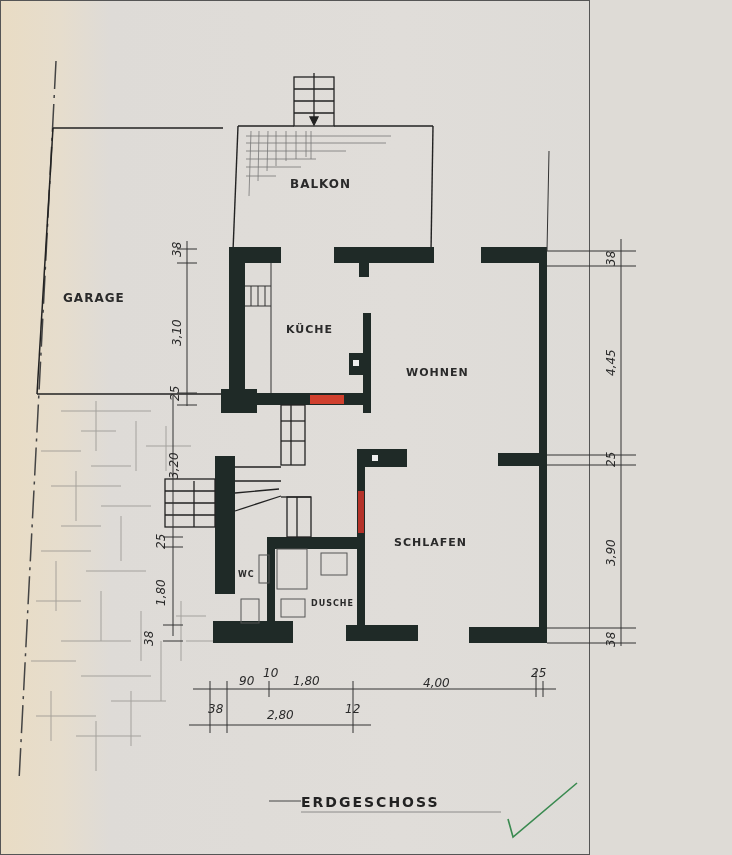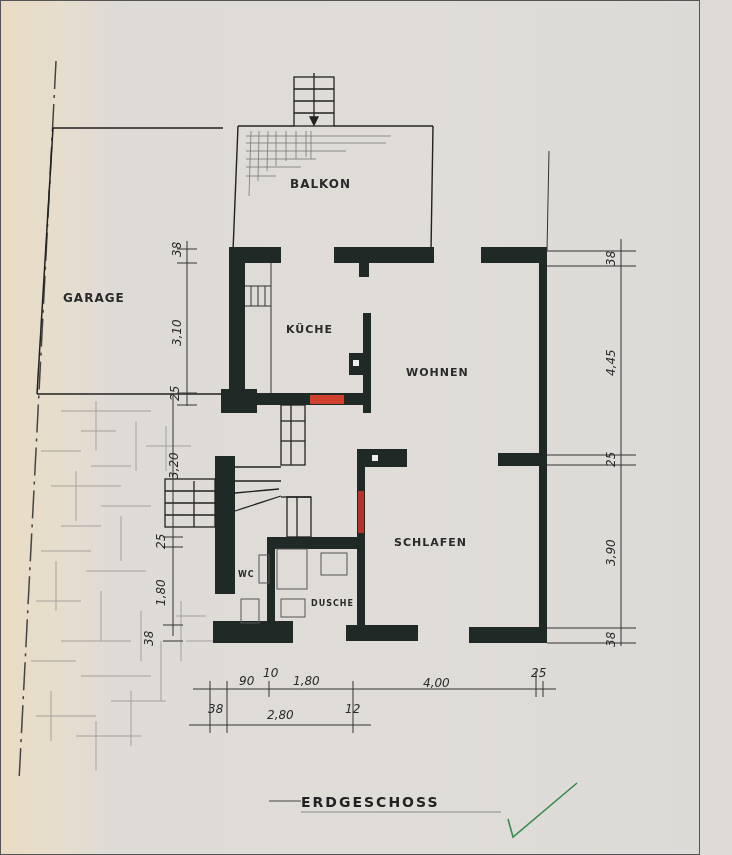--- a/index.html
+++ b/index.html
@@ -2,21 +2,21 @@
 <html><head>
 <meta charset="utf-8">
 <style>
   html, body { margin: 0; padding: 0; }
   body {
     width: 732px; height: 855px; overflow: hidden;
     background: #dedbd6;
     font-family: "DejaVu Sans", sans-serif;
   }
   .sheet {
-    position: absolute; left: 0; top: 0; width: 700px; height: 855px;
+    position: absolute; left: 0; top: 0; width: 590px; height: 855px;
     background: linear-gradient(90deg, #e9dcc4 0px, #e6ddcd 60px, #dedbd7 110px, #e0ddd9 400px, #dcdad6 732px);
     border: 1px solid #555;
     box-sizing: border-box;
   }
   svg { position: absolute; left: 0; top: 0; }
   .lbl {
     font-family: "DejaVu Sans", sans-serif;
     font-weight: bold; fill: #2a2a2a; letter-spacing: 1px;
   }
   .dim {

